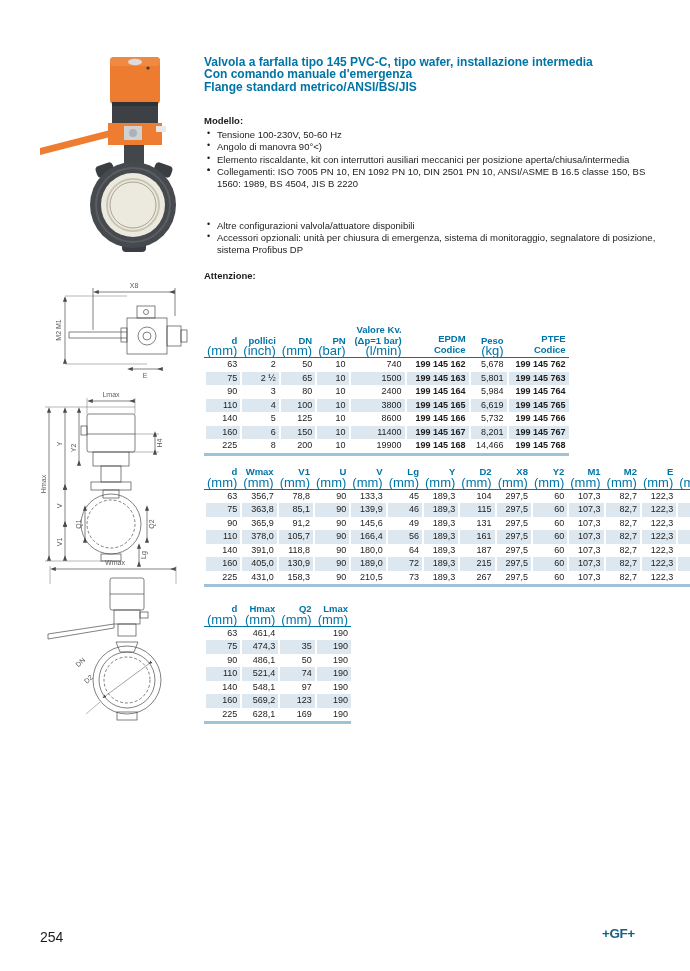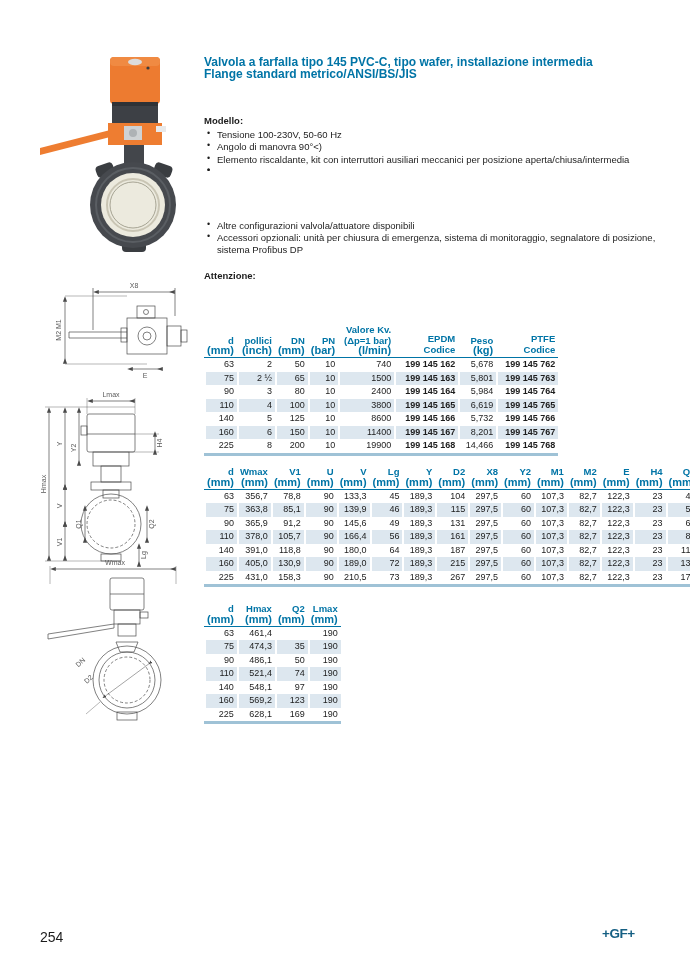--- a/index.html
+++ b/index.html
@@ -45,21 +45,21 @@
   .tw1{top:325px;}
   .tw2{top:467px;}
   .tw3{top:604px;}
   table.dtable{border-collapse:separate;border-spacing:0;border-bottom:3px solid var(--rule);}
   table.dtable th{
     color:var(--accent);text-align:right;vertical-align:bottom;
     padding:0 3px 2px 3px;border-bottom:1px solid var(--accent);
     font-size:9.5px;line-height:10.5px;white-space:nowrap;
   }
   table.dtable th .hl{font-weight:bold;}
-  table.dtable th .hu{font-weight:bold;font-size:11px;line-height:9px;}
+  table.dtable th .hu{font-weight:normal;font-size:13px;line-height:9px;}
   table.dtable td{
     text-align:right;padding:2px 3px;font-size:9px;line-height:9.5px;
     white-space:nowrap;border-left:2px solid #fff;
   }
   table.dtable tr.shade td{background:var(--shade);}
   table.dtable td.bcode{font-weight:bold;}
   
   .t1 td:nth-child(1),.t1 th:nth-child(1){min-width:24px;}
   .t1 td:nth-child(2),.t1 th:nth-child(2){min-width:38px;}
   .t1 td:nth-child(3),.t1 th:nth-child(3){min-width:26px;}
@@ -239,31 +239,32 @@
       <line x1="74" y1="143" x2="120" y2="109" marker-start="url(#a3)" marker-end="url(#a3)" stroke-width="0.5"></line>
       <line x1="70" y1="148" x2="56" y2="160" stroke-width="0.4"></line>
     </g>
     <text x="85" y="11" text-anchor="middle">Wmax</text>
     <text x="52" y="110" text-anchor="middle" transform="rotate(-42 52 110)">DN</text>
     <text x="60" y="127" text-anchor="middle" transform="rotate(-42 60 127)">D2</text>
   </svg>
 
   <div class="title">
     <div>Valvola a farfalla tipo 145 PVC-C, tipo wafer, installazione intermedia</div>
+    <div>Con comando manuale d'emergenza</div>
     <div>Flange standard metrico/ANSI/BS/JIS</div>
   </div>
 
   <div class="sec sec-modello">
     <p class="sec-h">Modello:</p>
     <ul class="blist">
         <li><span class="blt">•</span><span>Tensione 100-230V, 50-60 Hz</span></li>
         <li><span class="blt">•</span><span>Angolo di manovra 90°&lt;)</span></li>
         <li><span class="blt">•</span><span>Elemento riscaldante, kit con interruttori ausiliari meccanici per posizione aperta/chiusa/intermedia</span></li>
         <li><span class="blt">•</span></li>
-        <li><span class="blt">•</span></li>
+        <li><span class="blt">•</span><span>Collegamenti: ISO 7005 PN 10, EN 1092 PN 10, DIN 2501 PN 10, ANSI/ASME B 16.5 classe 150, BS 1560: 1989, BS 4504, JIS B 2220</span></li>
       </ul>
   </div>
 
   <div class="sec sec-opzioni">
     <ul class="blist">
         <li><span class="blt">•</span><span>Altre configurazioni valvola/attuatore disponibili</span></li>
         <li><span class="blt">•</span><span>Accessori opzionali: unità per chiusura di emergenza, sistema di monitoraggio, segnalatore di posizione, sistema Profibus DP</span></li>
       </ul>
   </div>
 

